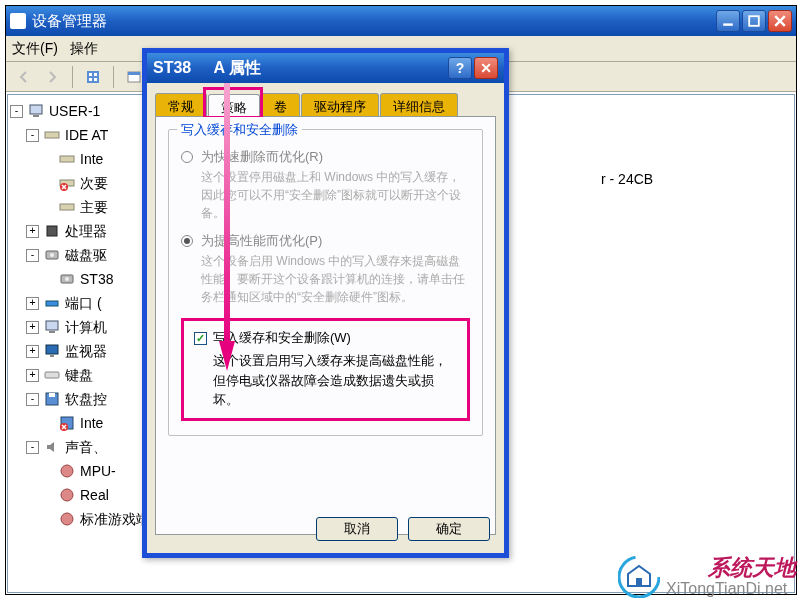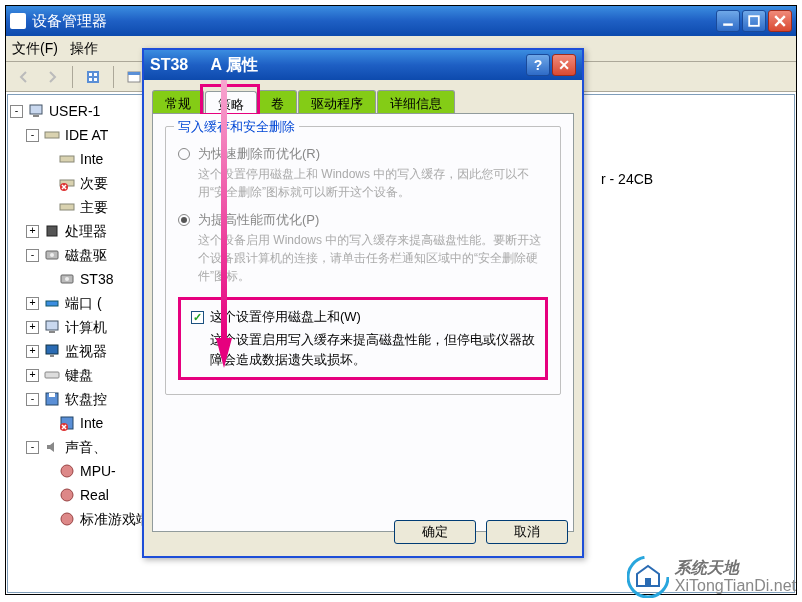--- a/index.html
+++ b/index.html
@@ -27,29 +27,29 @@
 .tree-row { display: flex; align-items: center; height: 24px; white-space: nowrap; }
 .tree-toggle { width: 13px; height: 13px; border: 1px solid #888; font-size: 10px; line-height: 10px; text-align: center; margin-right: 4px; font-family: monospace; cursor: pointer; }
 .tree-spacer { display: inline-block; }
 .tree-icon { width: 18px; height: 16px; margin-right: 4px; display: inline-flex; align-items: center; justify-content: center; }
 .tree-icon svg { width: 16px; height: 16px; }
 
 
 .bg-text { position: absolute; left: 595px; top: 165px; font-size: 14px; color: #000; }
 
 
-.dialog { position: absolute; left: 142px; top: 48px; width: 442px; height: 510px; border: 2px solid #1d4ed8; background: #ece9d8; box-shadow: 2px 2px 6px rgba(0,0,0,0.3); }
+.dialog { position: absolute; left: 142px; top: 48px; width: 367px; height: 510px; border: 5px solid #1d4ed8; background: #ece9d8; box-shadow: 2px 2px 6px rgba(0,0,0,0.3); }
 .dlg-titlebar { height: 30px; background: linear-gradient(to bottom, #3b8de0 0%, #1e5fc4 50%, #0d4aad 100%); display: flex; align-items: center; padding: 0 6px; color: #fff; font-size: 16px; font-weight: bold; }
 .dlg-titlebar .title { flex: 1; }
 .dlg-btn { width: 24px; height: 22px; margin-left: 2px; border-radius: 3px; display: flex; align-items: center; justify-content: center; font-weight: bold; font-size: 14px; cursor: pointer; }
 .dlg-help { background: linear-gradient(to bottom, #6fa8e8, #2e6bc7); border: 1px solid #1a4a99; color: #fff; }
 .dlg-close { background: linear-gradient(to bottom, #f08a7a, #d94a33); border: 1px solid #a02b1a; color: #fff; }
 
 .tab-strip { position: relative; margin: 10px 8px 0 8px; height: 24px; border-bottom: 1px solid #919b9c; display: flex; }
-.tab { padding: 4px 12px; font-size: 13px; color: #000; border: 1px solid #919b9c; border-bottom: none; background: #84cc16; border-radius: 3px 3px 0 0; margin-right: 1px; cursor: pointer; }
+.tab { padding: 4px 12px; font-size: 13px; color: #000; border: 1px solid #919b9c; border-bottom: none; background: #eab308; border-radius: 3px 3px 0 0; margin-right: 1px; cursor: pointer; }
 .tab.active { background: #fcfcfe; position: relative; top: 1px; }
 .tab-highlight { position: absolute; left: 48px; top: -6px; width: 60px; height: 32px; border: 3px solid #e6007e; pointer-events: none; }
 
 .tab-panel { margin: 0 8px; padding: 12px; background: #fcfcfe; border: 1px solid #919b9c; border-top: none; height: 418px; position: relative; }
 
 .groupbox { border: 1px solid #c0c0c0; border-radius: 2px; padding: 10px 12px 14px 12px; position: relative; }
 .groupbox-title { position: absolute; top: -9px; left: 8px; background: #fcfcfe; padding: 0 4px; font-size: 13px; color: #0046d5; }
 
 .radio-row { display: flex; align-items: flex-start; margin-top: 8px; }
 .radio-dot { width: 12px; height: 12px; border: 1px solid #888; border-radius: 50%; margin: 3px 8px 0 0; flex-shrink: 0; position: relative; }
@@ -67,21 +67,21 @@
 .arrow-ann { position: absolute; left: 72px; top: 30px; width: 16px; height: 290px; pointer-events: none; }
 .arrow-ann svg { width: 100%; height: 100%; overflow: visible; }
 
 .dlg-buttons { position: absolute; right: 14px; bottom: 12px; display: flex; gap: 10px; }
 .push-btn { width: 82px; height: 24px; font-size: 13px; background: #ece9d8; border: 1px solid #003c74; border-radius: 3px; cursor: pointer; }
 
 
 .watermark { position: absolute; right: 6px; bottom: 4px; display: flex; align-items: center; gap: 6px; }
 .wm-logo { width: 42px; height: 42px; }
 .wm-text { display: flex; flex-direction: column; line-height: 1.1; }
-.wm-cn { font-size: 16px; color: #737373; font-weight: bold; font-style: italic; }
+.wm-cn { font-size: 22px; color: #be185d; font-weight: bold; font-style: italic; margin-left: 42px; }
 .wm-url { font-size: 16px; color: #888; }
 </style>
 </head>
 <body>
 
 <div class="main-window">
 
   <div class="main-titlebar">
     <span class="icon"></span>
     <span class="title">设备管理器</span>
@@ -356,43 +356,43 @@
 
       <div class="radio-row">
         <span class="radio-dot checked"></span>
         <span class="radio-label">为提高性能而优化(P)</span>
       </div>
       <div class="radio-desc">这个设备启用 Windows 中的写入缓存来提高磁盘性能。要断开这个设备跟计算机的连接，请单击任务栏通知区域中的“安全删除硬件”图标。</div>
 
       <div class="checkbox-block">
         <div class="chk-row">
           <span class="chk-box">✓</span>
-          <span class="chk-label">这个设置停用磁盘上和(W)</span>
+          <span class="chk-label">写入缓存和安全删除(W)</span>
         </div>
         <div class="chk-desc">这个设置启用写入缓存来提高磁盘性能，但停电或仪器故障会造成数据遗失或损坏。</div>
       </div>
     </div>
   </div>
 
   <div class="arrow-ann">
     <svg viewBox="0 0 16 290">
       <defs>
         <linearGradient id="arrG" x1="0" y1="0" x2="0" y2="1">
           <stop offset="0" stop-color="#f7a6cf"></stop>
           <stop offset="1" stop-color="#e6007e"></stop>
         </linearGradient>
       </defs>
       <rect x="5" y="0" width="6" height="260" fill="url(#arrG)"></rect>
       <polygon points="0,258 16,258 8,288" fill="#e6007e"></polygon>
     </svg>
   </div>
 
   <div class="dlg-buttons">
+    <button class="push-btn">取消</button>
     <button class="push-btn">确定</button>
-    <button class="push-btn">取消</button>
   </div>
 </div>
 
 <div class="watermark">
   <svg class="wm-logo" viewBox="0 0 42 42">
     <circle cx="21" cy="21" r="20" fill="none" stroke="#29a6dd" stroke-width="3" stroke-dasharray="90 40"></circle>
     <path d="M10 30 L10 18 L21 10 L32 18 L32 30 Z" fill="none" stroke="#2a6bb3" stroke-width="2"></path>
     <rect x="18" y="22" width="6" height="8" fill="#2a6bb3"></rect>
   </svg>
   <div class="wm-text">

